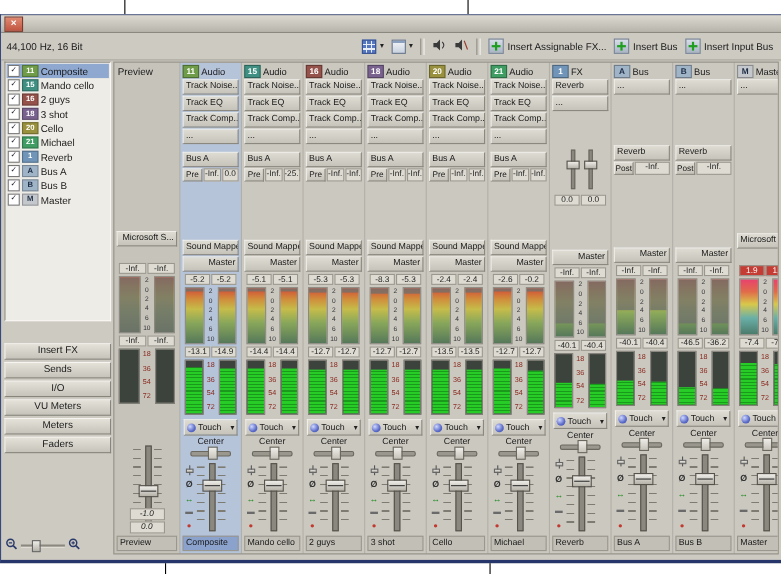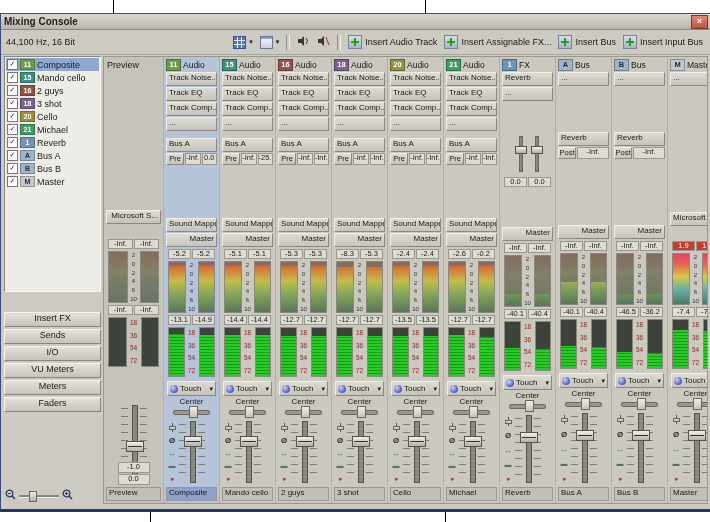--- a/index.html
+++ b/index.html
@@ -95,21 +95,21 @@
   .fhandle::after{content:"";position:absolute;left:1px;right:1px;top:4px;height:1px;background:#333;}
   .iconcol{position:absolute;left:0;top:4px;bottom:2px;width:10px;display:flex;flex-direction:column;justify-content:space-between;align-items:center;}
   .mini{width:9px;height:9px;font-size:7px;line-height:9px;text-align:center;color:#444;}
   .mini.phase{font-weight:bold;font-size:8px;color:#333;}
   .mini.arrows{color:#1f8a1f;font-size:8px;}
   .mini.dash{color:#6a6a6a;}
   .mini.dot{color:#c03a30;}
   .mini.slider{position:relative;}
   .mini.slider::before{content:"";position:absolute;left:4px;top:0;width:1px;height:9px;background:#555;}
   .mini.slider::after{content:"";position:absolute;left:1px;top:3px;width:7px;height:4px;background:linear-gradient(#f0eee8,#aaa79e);border:1px solid #666;box-sizing:border-box;}
-  .prevvals{position:absolute;left:50%;transform:translateX(-50%);bottom:0;display:flex;flex-direction:column;gap:1px;}
+  .prevvals{position:absolute;left:50%;transform:translateX(-50%);bottom:0;display:flex;flex-direction:column;gap:1px;font-style:italic;}
   .prevvals .val{width:30px;height:9px;flex:0 0 auto;}
 
   .minifader{position:absolute;top:2px;width:10px;height:36px;}
   .mftrack{position:absolute;left:4px;top:0;bottom:0;width:2px;background:#8a887f;border:1px solid #6a685f;}
   .mfhandle{position:absolute;left:0;top:10px;width:10px;height:6px;background:linear-gradient(#efede8,#b5b2a9);border:1px solid #55534c;}
   .fxvals{position:absolute;left:0;right:0;top:42px;}
 
   .namerow{height:12px;margin:1px;background:#c2bfb6;border:1px solid #9a978e;font-size:8px;padding:0 2px;line-height:10px;white-space:nowrap;overflow:hidden;flex:0 0 auto;}
   .strip.selected .namerow{background:#8aa2cc;}
 </style>
@@ -117,21 +117,20 @@
 <body>
 
 <div class="callout" style="left:113px;top:0;height:13px;"></div>
 <div class="callout" style="left:425px;top:0;height:13px;"></div>
 <div class="callout" style="left:150px;top:509px;height:13px;"></div>
 <div class="callout" style="left:445px;top:509px;height:13px;"></div>
 
 <div id="win">
 
   <div class="titlebar">
-    <span class="ttl">Mixing Console</span>
     <span class="closebtn">×</span>
   </div>
 
   <div class="toolbar">
     <span class="srate">44,100 Hz, 16 Bit</span>
     <div class="tbgroup">
       <div class="tbbtn">
         <span class="icon-grid"></span>
         <span class="arrow">▾</span>
       </div>
@@ -146,24 +145,20 @@
               <path d="M9 3 q3 3 0 6" stroke="#3a3a3a" fill="none"></path>
             </svg></span>
       </div>
       <div class="tbbtn">
         <span><svg width="13" height="12" viewBox="0 0 13 12">
               <polygon points="1,4 4,4 7,1 7,11 4,8 1,8" fill="#3a3a3a"></polygon>
               <line x1="9" y1="2" x2="12" y2="10" stroke="#9a3a2a"></line>
             </svg></span>
       </div>
       <span class="sep"></span>
-      <div class="tbbtn">
-        <span class="icon-insert"></span>
-        <span>Insert Audio Track</span>
-      </div>
       <div class="tbbtn">
         <span class="icon-insert"></span>
         <span>Insert Assignable FX...</span>
       </div>
       <div class="tbbtn">
         <span class="icon-insert"></span>
         <span>Insert Bus</span>
       </div>
       <div class="tbbtn">
         <span class="icon-insert"></span>

